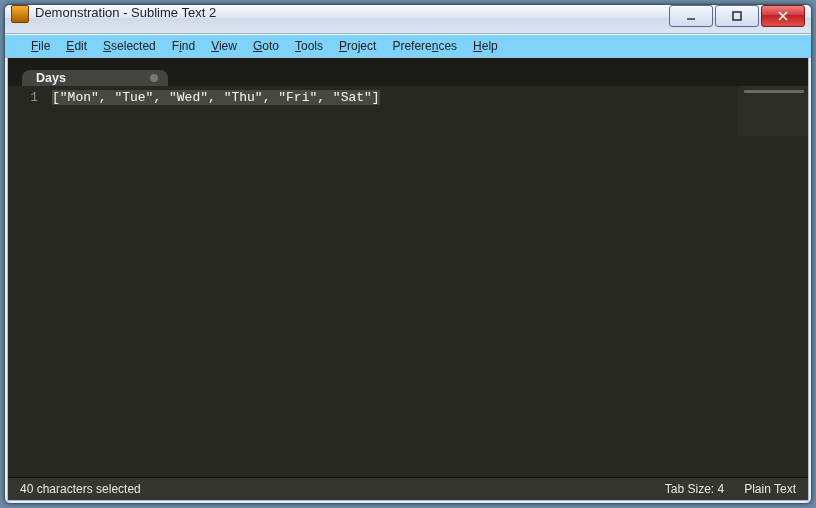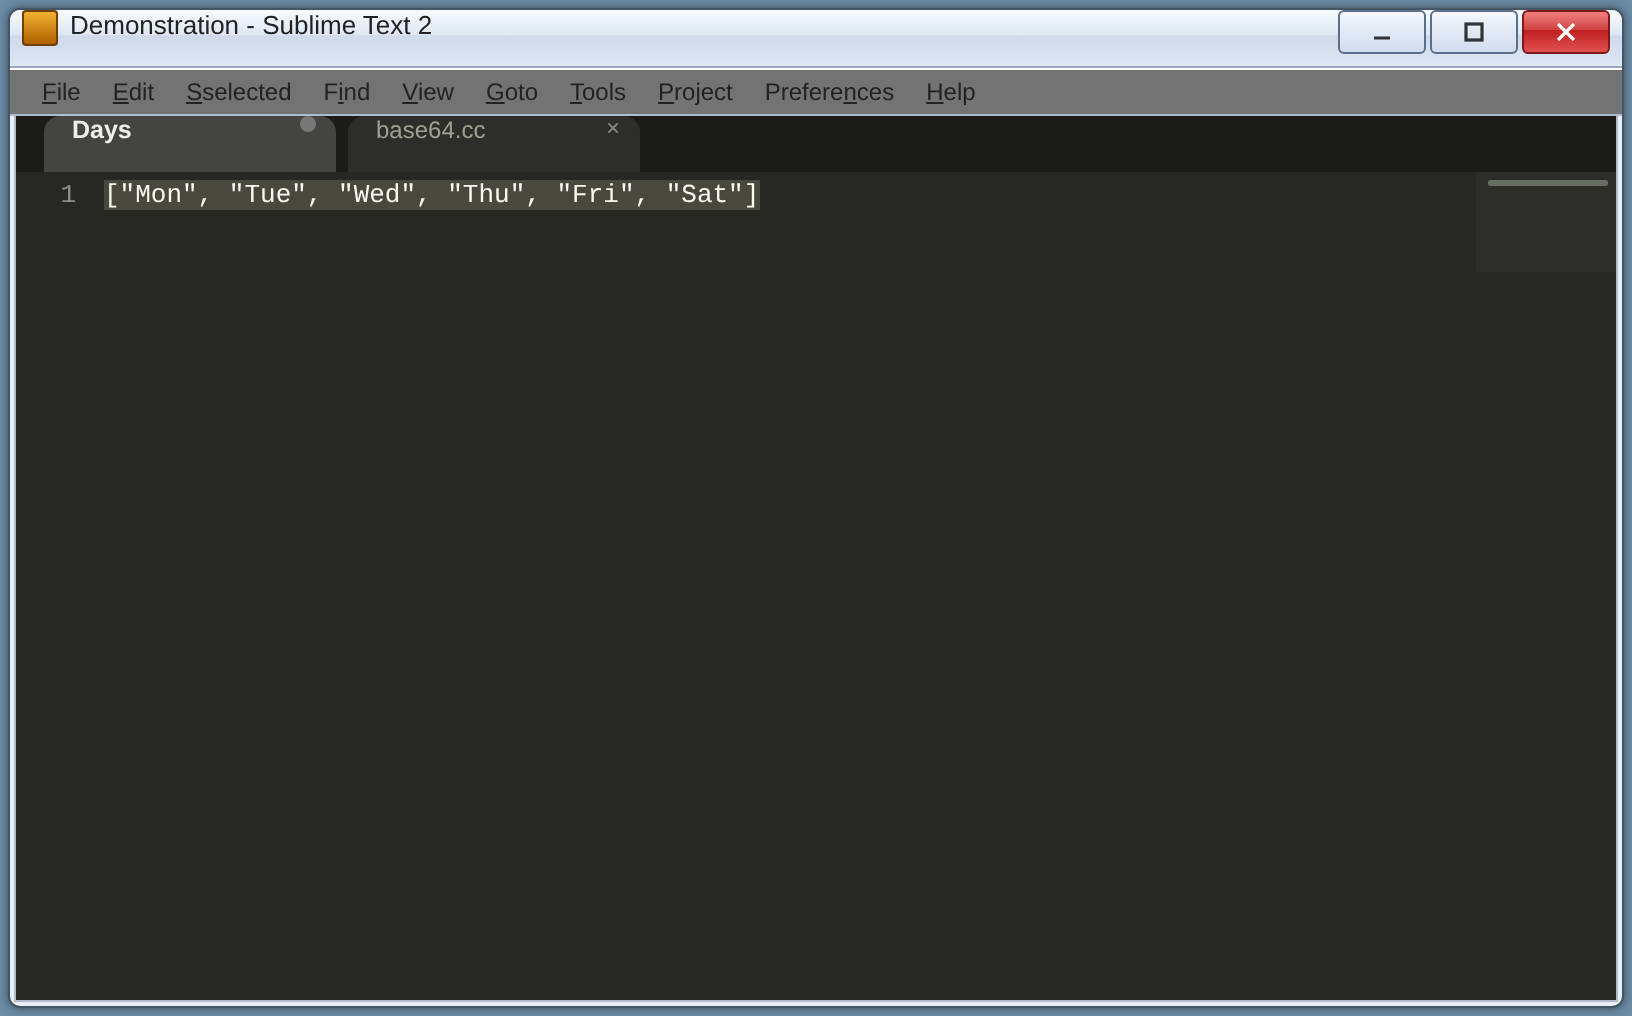--- a/index.html
+++ b/index.html
@@ -7,28 +7,28 @@
   
   .titlebar{height:28px;display:flex;align-items:flex-start;background:linear-gradient(#f7fbff,#dde6f3 45%,#cfd9ea 46%,#dde6f3);border-bottom:1px solid #9aa7bd;padding:0 6px;}
   .titlebar .app-icon{width:16px;height:16px;background:linear-gradient(#f0b030,#b06000);border:1px solid #704000;border-radius:2px;margin-right:6px;}
   .titlebar .title{flex:1;color:#222;font-size:13px;}
   .win-btns{display:flex;gap:2px;}
   .win-btn{width:42px;height:20px;border:1px solid #5b6f8a;border-radius:3px;display:flex;align-items:center;justify-content:center;background:linear-gradient(#f3f7fd,#d0dcef);}
   .win-btn.close{background:linear-gradient(#f08080,#d04040 45%,#c02020 46%,#e05050);border-color:#7a1a1a;}
   .win-btn svg{stroke:#333;stroke-width:1.6;fill:none;}
   .win-btn.close svg{stroke:#fff;}
   
-  .menubar{height:22px;display:flex;align-items:center;background:#737373;border-top:1px solid #fff;border-bottom:1px solid #b0bccd;padding:0 8px;gap:0;}
+  .menubar{height:22px;display:flex;align-items:center;background:#7dd3fc;border-top:1px solid #fff;border-bottom:1px solid #b0bccd;padding:0 18px;gap:0;}
   .menu-item{padding:2px 8px;color:#222;cursor:default;}
   .menu-item .ul{text-decoration:underline;}
   
   .client{flex:1;display:flex;flex-direction:column;border:1px solid #b0bccd;border-top:none;margin:0 2px 2px 2px;background:#272822;}
   
   .tabs{height:28px;display:flex;align-items:flex-end;background:#1b1c18;padding-left:14px;gap:6px;position:relative;}
-  .tab{height:28px;border-radius:8px 8px 0 0;display:flex;padding:0 32px 0 14px;color:#ccc;font-size:12px;position:relative;min-width:100px;}
+  .tab{height:16px;border-radius:8px 8px 0 0;display:flex;align-items:center;padding:0 32px 0 14px;color:#ccc;font-size:12px;position:relative;min-width:100px;}
   .tab.active{background:#444540;color:#eee;font-weight:600;font-size:12.5px;}
   .tab.inactive{background:#2d2e29;color:#a0a092;}
   .tab .dirty{position:absolute;right:10px;width:8px;height:8px;border-radius:50%;background:#777;}
   .tab .close-x{position:absolute;right:10px;color:#888;font-size:12px;line-height:1;}
   
   .editor{flex:1;display:flex;background:#272822;font-family:Consolas,"Courier New",monospace;font-size:13px;color:#f8f8f2;position:relative;}
   .gutter{width:30px;text-align:right;padding:4px 8px 0 0;color:#8f908a;background:#272822;}
   .code{flex:1;padding:4px 0 0 6px;white-space:pre;}
   .code .sel{background:#49483e;}
   .minimap{position:absolute;right:0;top:0;width:70px;height:50px;background:rgba(255,255,255,.03);}
@@ -79,31 +79,33 @@
     <div class="menu-item"><span></span><span class="ul">H</span><span>elp</span></div>
   </div>
 
   <div class="client">
 
     <div class="tabs">
       <div class="tab active">
         <span>Days</span>
         <span class="dirty"></span>
       </div>
-      <div class="tab inactive">
-        <span>base64.cc</span>
-        <span class="close-x">×</span>
-      </div>
     </div>
 
     <div class="editor">
       <div class="gutter">
         <div>1</div>
       </div>
       <div class="code"><span class="sel">["Mon", "Tue", "Wed", "Thu", "Fri", "Sat"]</span></div>
       <div class="minimap">
         <div class="mm-line long"></div>
       </div>
     </div>
 
+    <div class="statusbar">
+      <div>40 characters selected</div>
+      <div class="spacer"></div>
+      <div>Tab Size: 4</div>
+      <div>Plain Text</div>
+    </div>
 
   </div>
 </div>
 
 </body></html>

